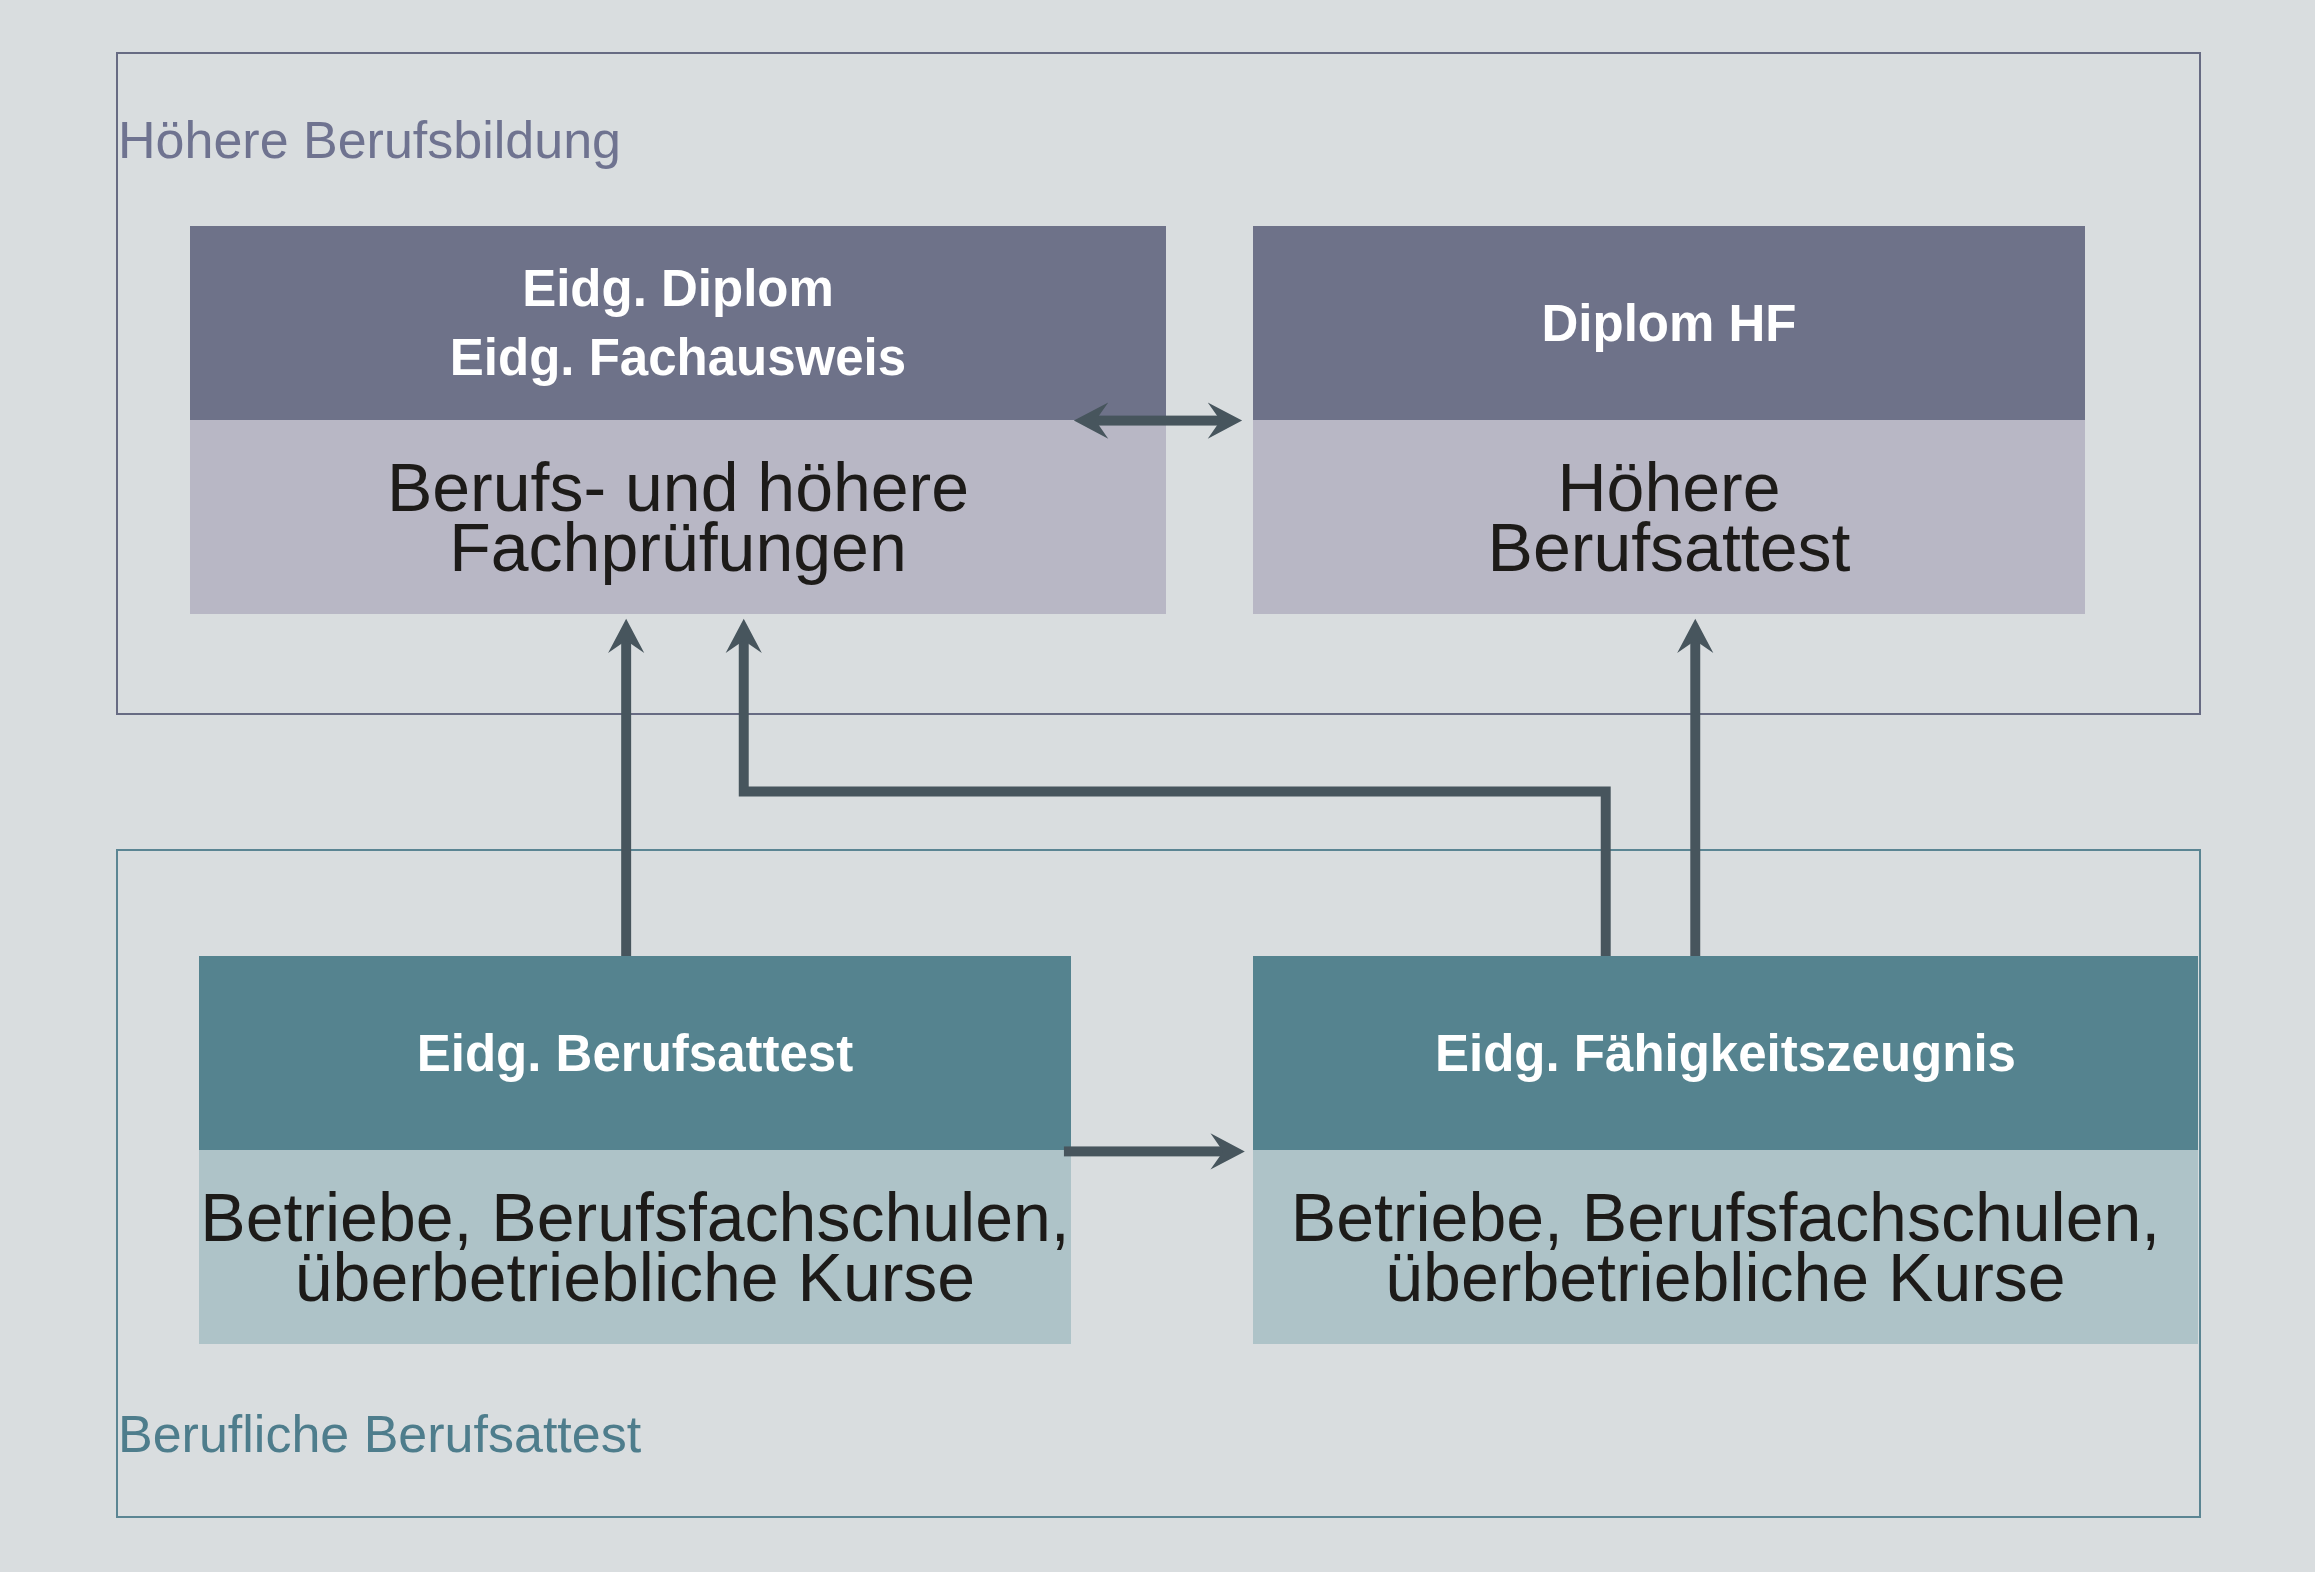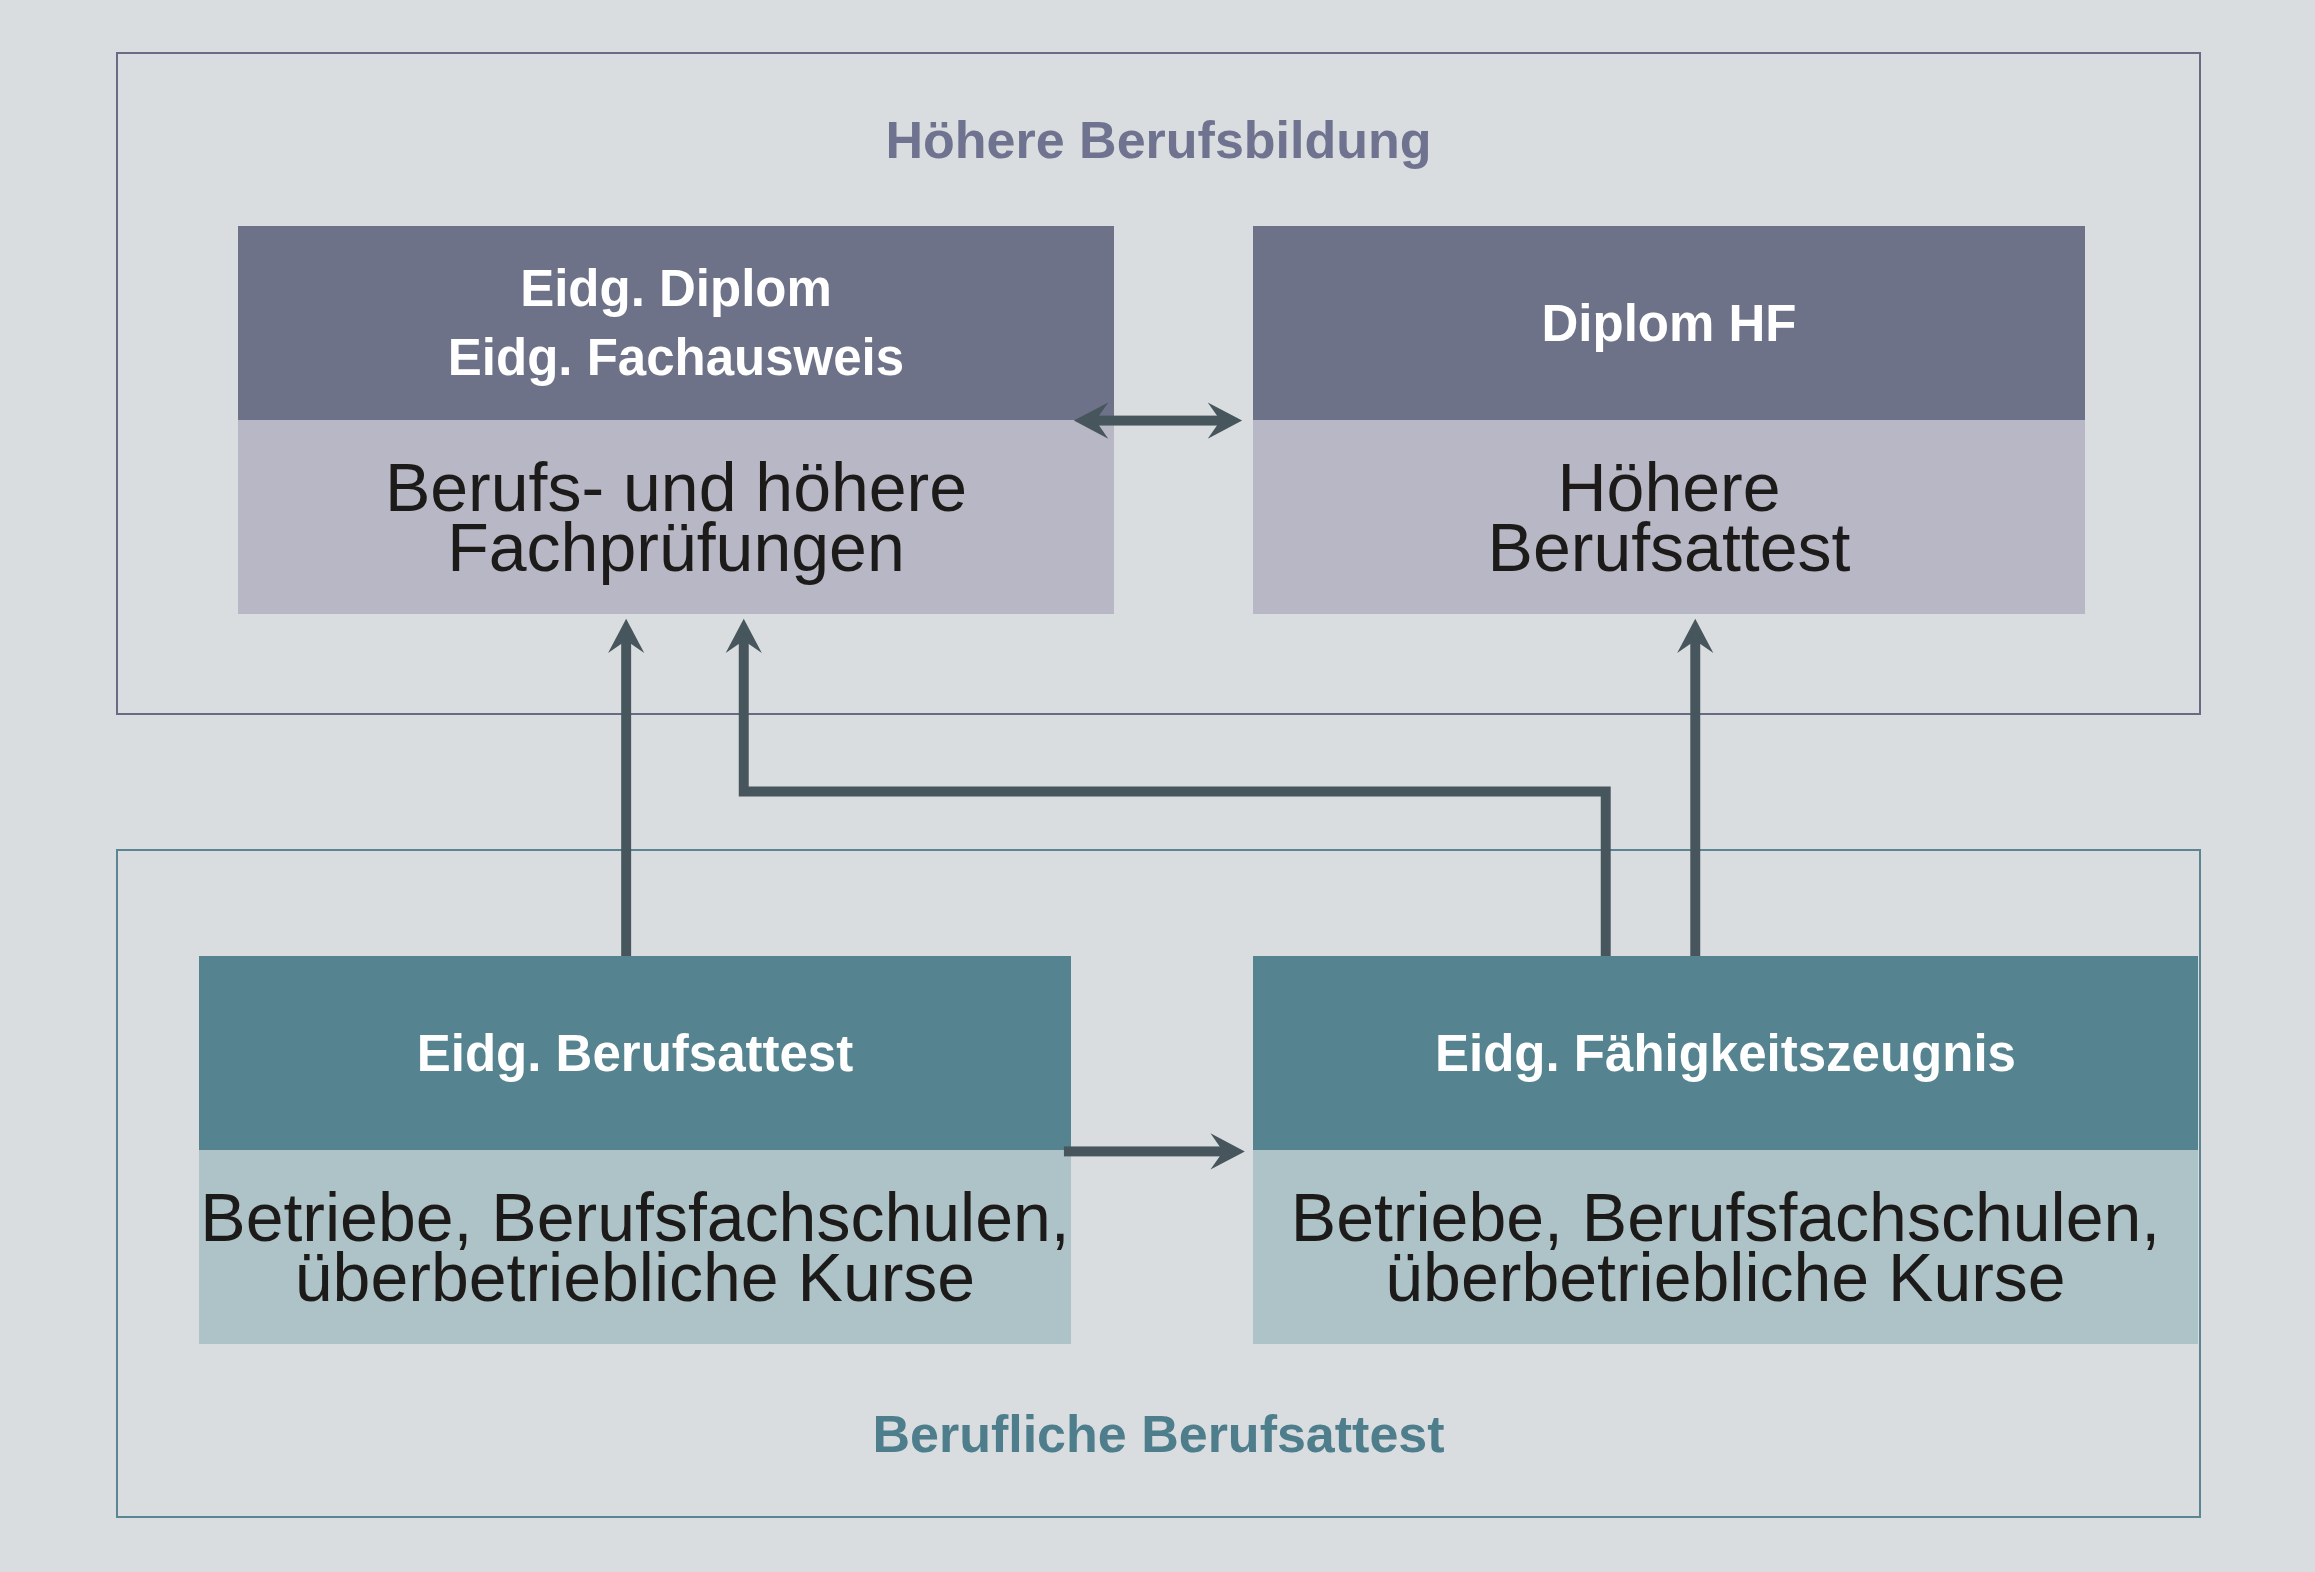--- a/index.html
+++ b/index.html
@@ -22,30 +22,30 @@
   .container.upper {
     left: 116px; top: 52px; width: 2085px; height: 663px;
     border: 2.7px solid var(--upper-border, #676b83);
   }
   .container.lower {
     left: 116px; top: 849px; width: 2085px; height: 669px;
     border: 2.7px solid var(--lower-border, #5b8593);
   }
   .container-title {
     position: absolute; left: 0; right: 0;
-    text-align: center;
-    font-size: 52px; font-weight: 700;
+    text-align: left;
+    font-size: 52px; font-weight: 400;
     line-height: 58px;
     letter-spacing: 0px;
   }
   .container.upper .container-title { top: 57px; color: var(--upper-title, #6f7390); }
   .container.lower .container-title { top: 554px; color: var(--lower-title, #4e7d8c); }
 
   .cert-box { position: absolute; }
-  .cert-box.tl { left: 190px;  top: 226px;  width: 876px; margin-left: 48px; }
+  .cert-box.tl { left: 190px;  top: 226px;  width: 976px; }
   .cert-box.tr { left: 1253px; top: 226px;  width: 832px; }
   .cert-box.bl { left: 190px;  top: 956px; width: 872px; padding-left: 9px; }
   .cert-box.br { left: 1253px; top: 956px; width: 945px; }
 
   .box-header, .box-body {
     display: flex; align-items: center; justify-content: center;
     text-align: center;
     white-space: pre-line;
   }
   .box-header {

